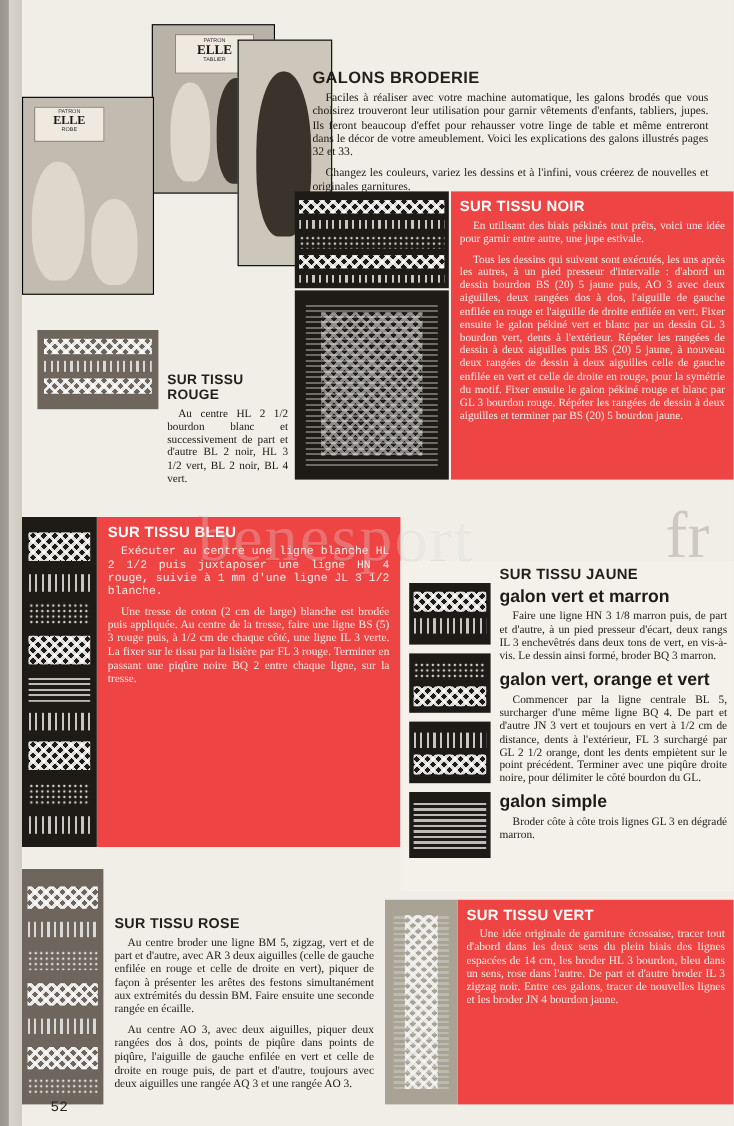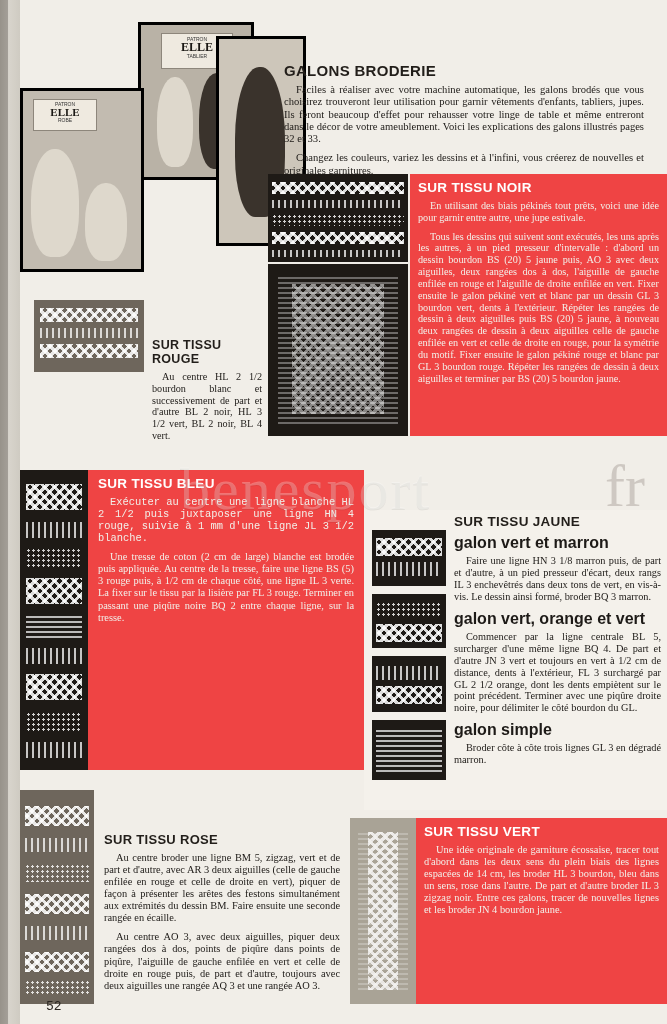--- a/index.html
+++ b/index.html
@@ -82,21 +82,21 @@
       radial-gradient(rgba(255,255,255,.8) 1px, rgba(0,0,0,0) 1.4px);
     background-size:5px 5px;
   }
   .ladder{
     background-image:
       repeating-linear-gradient(0deg, rgba(255,255,255,.7) 0 2px, rgba(255,255,255,0) 2px 5px);
   }
 
   
   .photo{
-    position:absolute;background:#cdc7bb;border:3px solid #000000;
+    position:absolute;background:#cdc7bb;border:1px solid #000000;
     overflow:hidden;
   }
   .fig{
     position:absolute;background:#b5ada0;border-radius:48% 48% 40% 40%;
   }
   .fig.dk{background:#3a332c;}
   .fig.lt{background:#ded8cc;}
 
   
   .wm{

